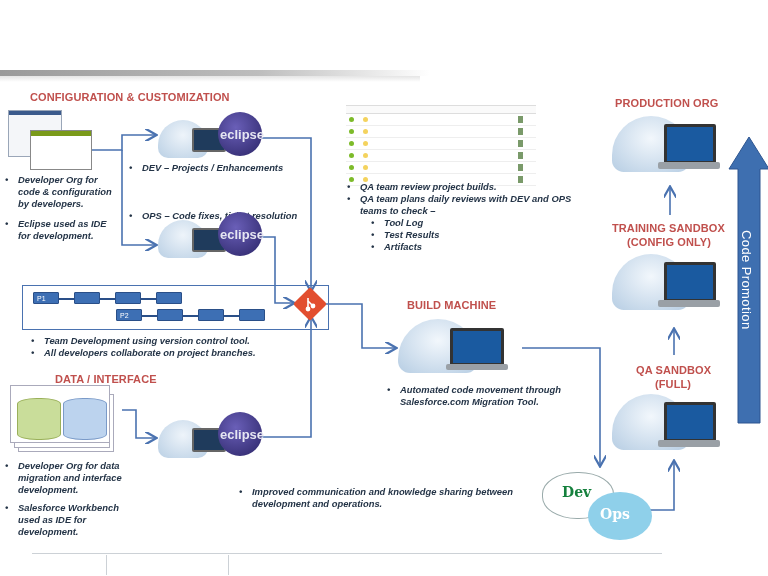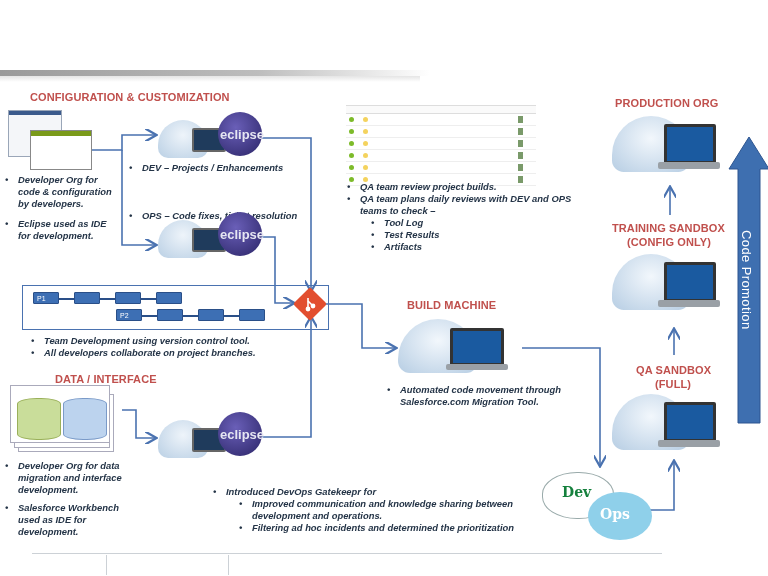--- a/index.html
+++ b/index.html
@@ -178,23 +178,21 @@
   <div class="cloud" style="left:34px;top:18px;width:30px;height:20px;background:#1f3b5c;border:2px solid #666;border-radius:2px"></div>
   <div class="cloud" style="left:60px;top:2px;width:44px;height:44px;background:radial-gradient(circle at 40% 35%,#6a5fb8,#2a2466);border-radius:50%"></div>
   <div class="cloud" style="left:62px;top:17px;color:#e6e6f2;font-size:13px;font-weight:bold">eclipse</div>
 </div>
 <ul class="abs txt" style="left:4px;top:460px;width:125px">
   <li style="margin-bottom:6px">Developer Org for data migration and interface development.</li>
   <li>Salesforce Workbench used as IDE for development.</li>
 </ul>
 
 <ul class="abs txt" style="left:212px;top:486px;width:330px">
-  <li>Introduced DevOps Gatekeepr for</li>
   <li class="sub" style="margin-left:26px">Improved communication and knowledge sharing between development and operations.</li>
-  <li class="sub" style="margin-left:26px">Filtering ad hoc incidents and determined the prioritization</li>
 </ul>
 <div class="abs" style="left:542px;top:472px;width:70px;height:45px;border:1.5px solid #9aa;border-radius:35px/22px;background:#fff"></div>
 <div class="abs" style="left:562px;top:484px;color:#15803d;font-family:'DejaVu Serif',serif;font-weight:bold;font-size:14px">Dev</div>
 <div class="abs" style="left:588px;top:492px;width:64px;height:48px;background:#8fd0ea;border-radius:32px/24px"></div>
 <div class="abs" style="left:600px;top:506px;color:#fff;font-family:'DejaVu Serif',serif;font-weight:bold;font-size:14px">Ops</div>
 
 <div class="abs heading" style="left:615px;top:97px">PRODUCTION ORG</div>
 <div class="abs" style="left:612px;top:112px;width:110px;height:66px">
   <div class="cloud" style="left:0;top:4px;width:78px;height:56px;background:radial-gradient(ellipse at 50% 40%,#f2f7fc,#b6cde3);border-radius:40px 40px 12px 12px"></div>
   <div class="cloud" style="left:52px;top:12px;width:46px;height:34px;background:#1a5aa0;border:3px solid #333;border-radius:2px"></div>

